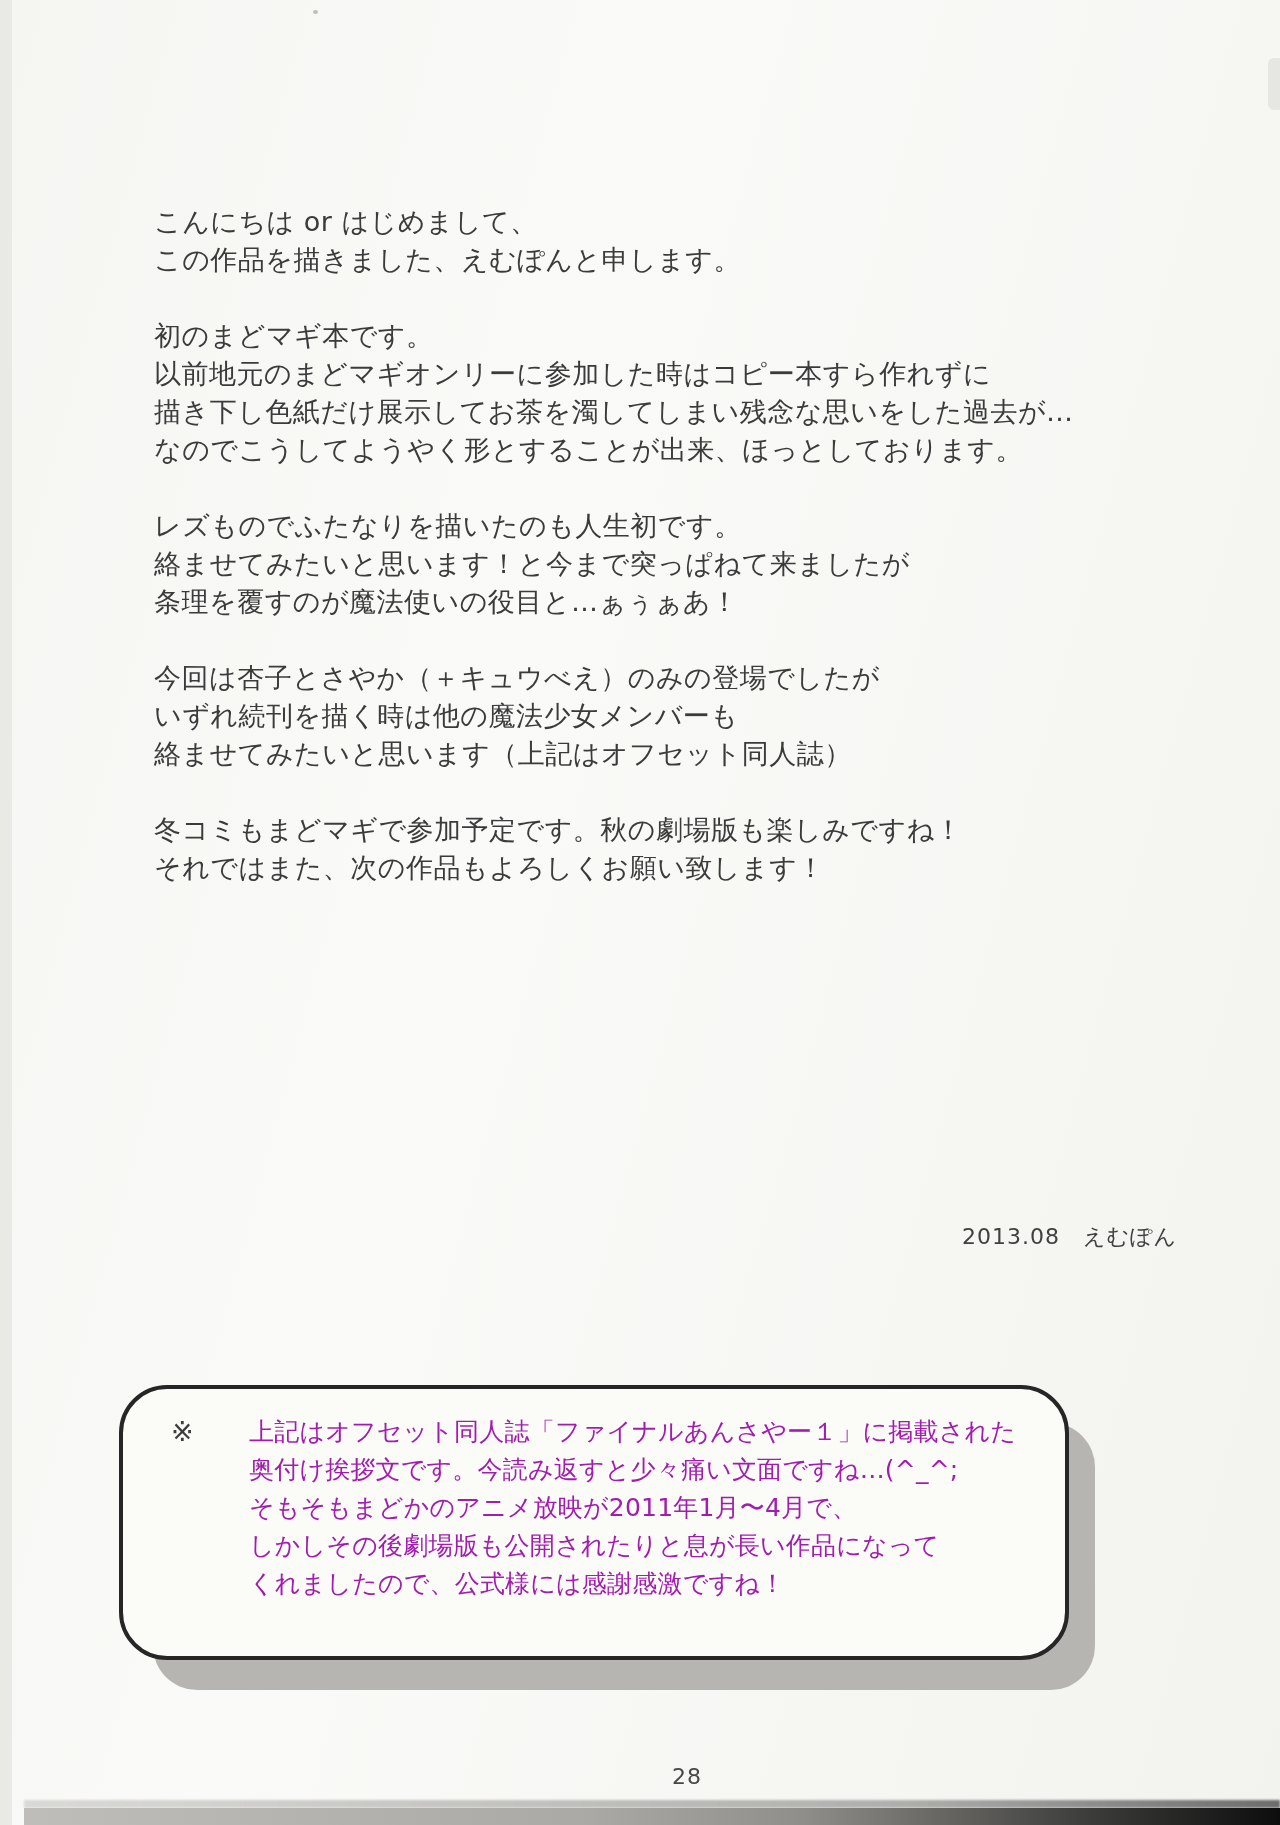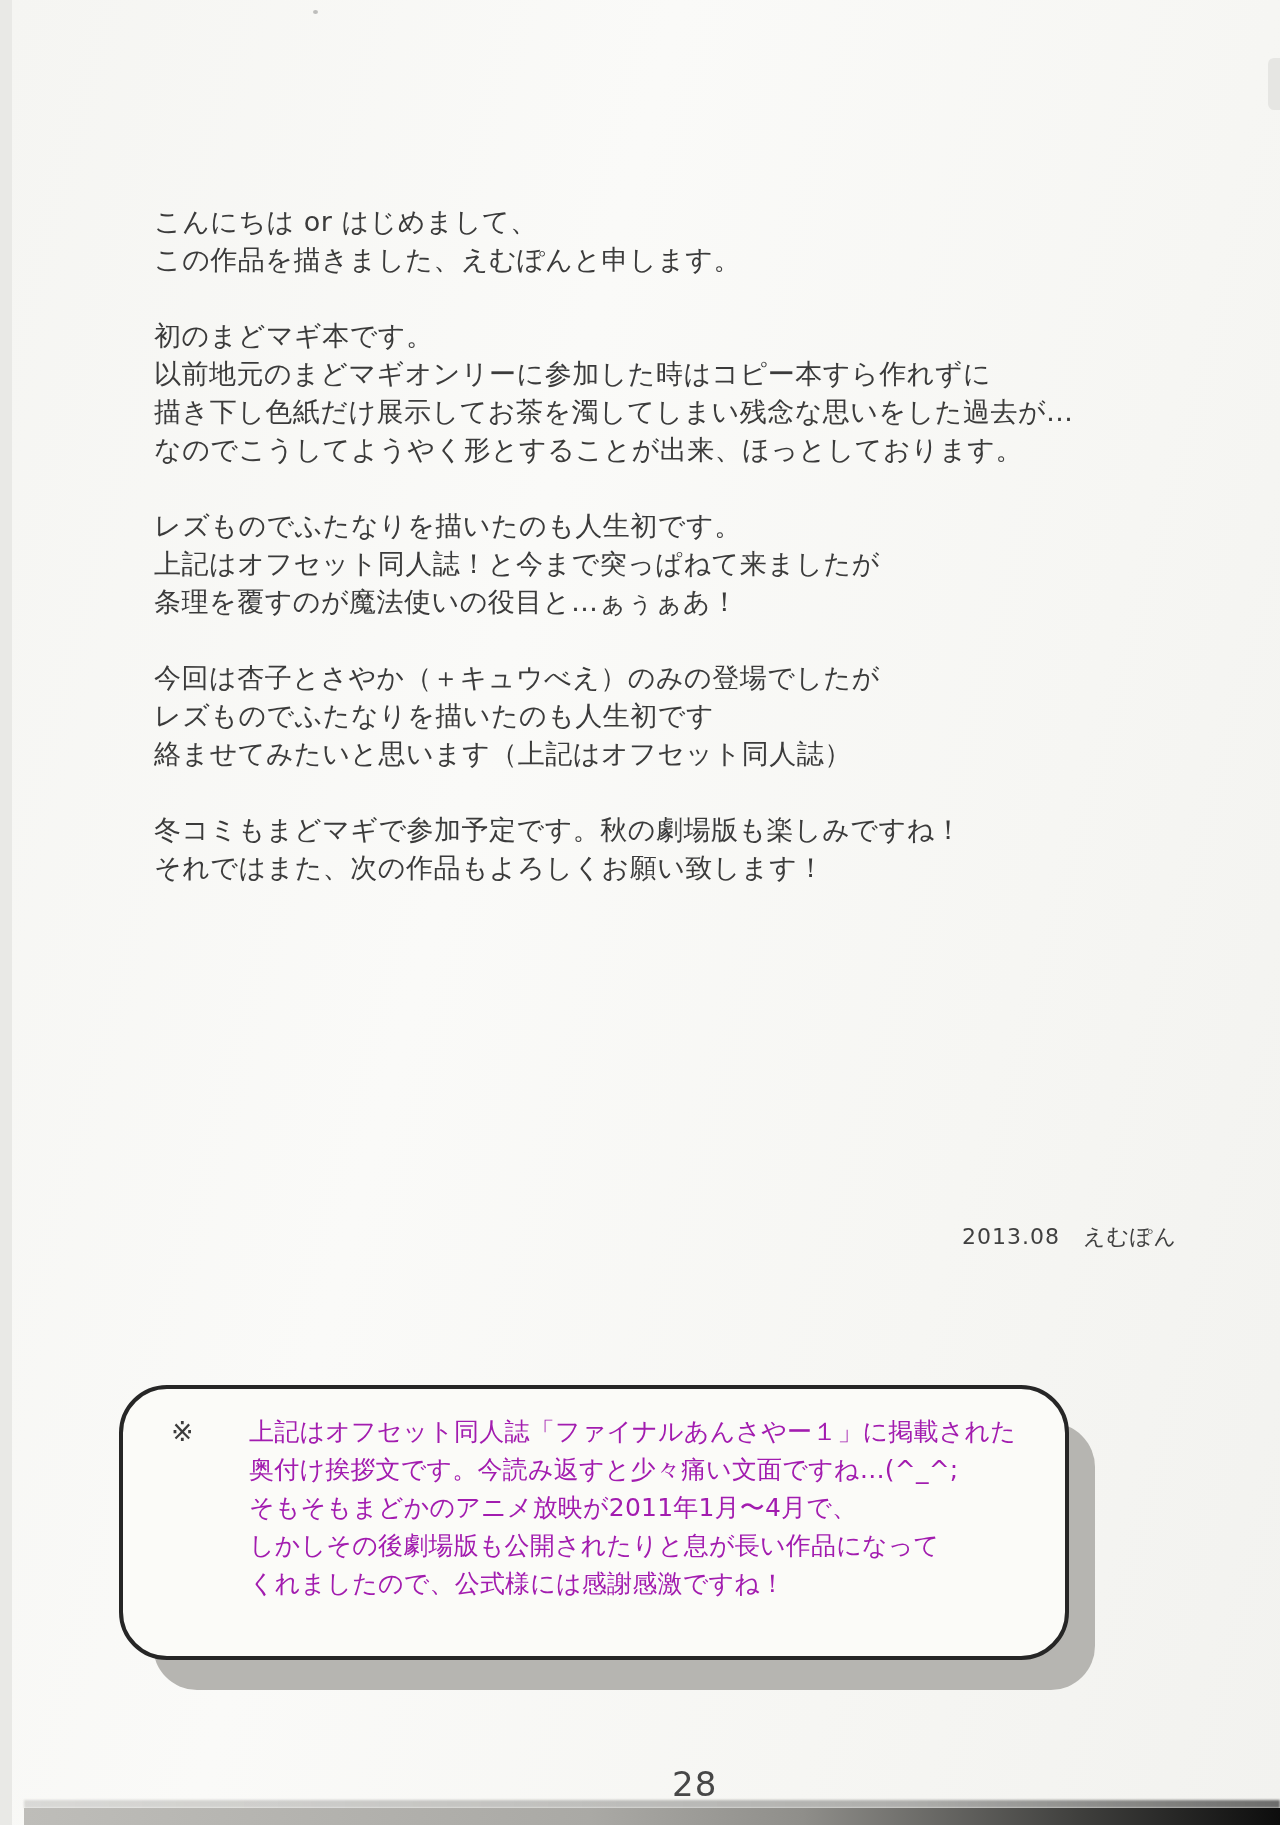--- a/index.html
+++ b/index.html
@@ -42,21 +42,21 @@
   }
   .note-marker{
     flex:none;width:54px;font-size:27px;line-height:38px;color:#3d3d3d;
   }
   .note-lines{
     font-size:25px;line-height:38px;letter-spacing:0.2px;color:#a21caf;
     white-space:nowrap;
   }
   .page-number{
     position:absolute;left:648px;top:1764px;
-    font-size:34px;color:#474747;letter-spacing:1px;
+    font-size:22px;color:#474747;letter-spacing:1px;
   }
   .bottom-edge{
     position:absolute;left:0;right:0;bottom:0;height:17px;
     background:linear-gradient(to right,#bebdb9 0%,#aaa9a5 45%,#8f8e8a 62%,#3f3f3d 84%,var(--edge-dark) 100%);
   }
   .bottom-edge-soft{
     position:absolute;left:0;right:0;bottom:17px;height:8px;
     background:linear-gradient(to right,rgba(160,159,155,0.35),rgba(90,90,88,0.45) 70%,rgba(20,20,20,0.6));
     filter:blur(1px);
   }
@@ -80,26 +80,26 @@
         <div class="line">この作品を描きました、えむぽんと申します。</div>
       </div>
       <div class="para">
         <div class="line">初のまどマギ本です。</div>
         <div class="line">以前地元のまどマギオンリーに参加した時はコピー本すら作れずに</div>
         <div class="line">描き下し色紙だけ展示してお茶を濁してしまい残念な思いをした過去が…</div>
         <div class="line">なのでこうしてようやく形とすることが出来、ほっとしております。</div>
       </div>
       <div class="para">
         <div class="line">レズものでふたなりを描いたのも人生初です。</div>
-        <div class="line">上記はオフセット同人誌！と今まで突っぱねて来ましたが</div>
+        <div class="line">絡ませてみたいと思います！と今まで突っぱねて来ましたが</div>
         <div class="line">条理を覆すのが魔法使いの役目と…ぁぅぁあ！</div>
       </div>
       <div class="para">
         <div class="line">今回は杏子とさやか（＋キュウべえ）のみの登場でしたが</div>
-        <div class="line">レズものでふたなりを描いたのも人生初です</div>
+        <div class="line">いずれ続刊を描く時は他の魔法少女メンバーも</div>
         <div class="line">絡ませてみたいと思います（上記はオフセット同人誌）</div>
       </div>
       <div class="para">
         <div class="line">冬コミもまどマギで参加予定です。秋の劇場版も楽しみですね！</div>
         <div class="line">それではまた、次の作品もよろしくお願い致します！</div>
       </div>
     </div>
 
   <div class="signature">2013.08　えむぽん</div>
 

